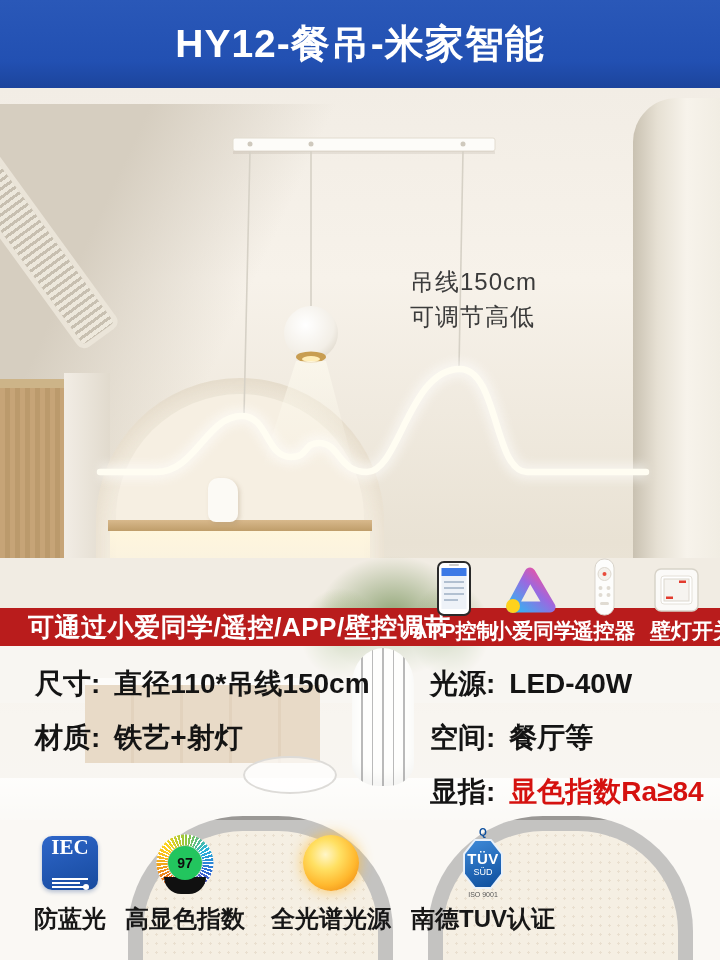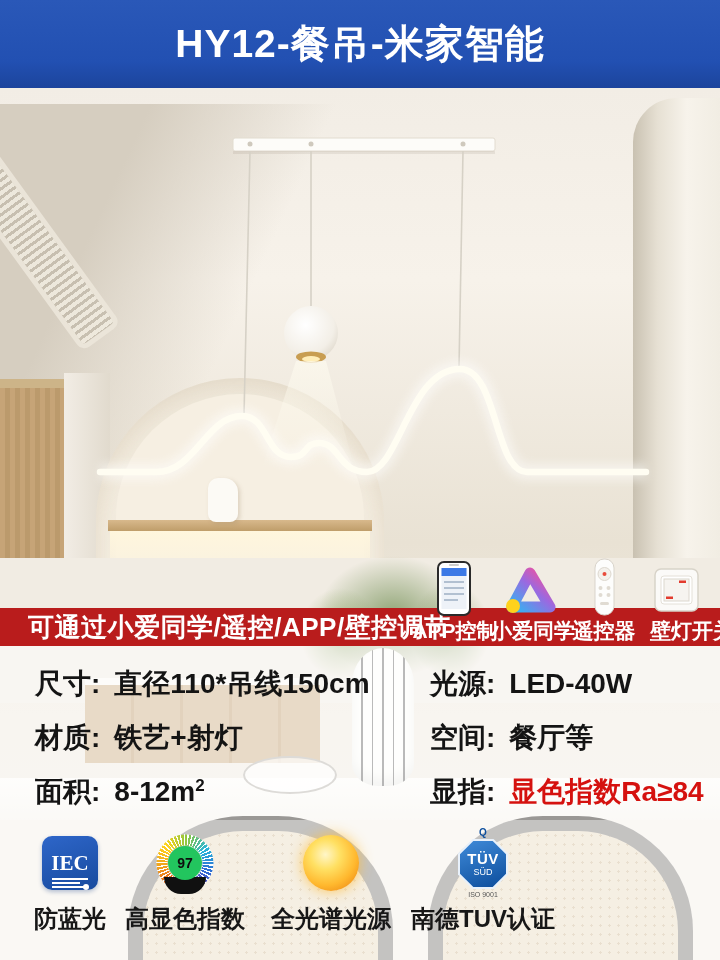--- a/index.html
+++ b/index.html
@@ -95,21 +95,21 @@
   .cert-overlay{position:absolute;left:0;top:820px;width:720px;height:140px;
     background:rgba(255,255,255,.72);z-index:15;}
   .cert{position:absolute;top:832px;transform:translateX(-50%);z-index:25;
     display:flex;flex-direction:column;align-items:center;}
   .c1{left:70px;} .c2{left:185px;} .c3{left:331px;} .c4{left:483px;} .c5{left:644px;}
   .cert-label{margin-top:9px;font-size:24px;font-weight:bold;color:#171717;white-space:nowrap;}
   .icon-zone{height:62px;display:flex;align-items:center;justify-content:center;}
 
   .iec-badge{width:56px;height:54px;border-radius:10px;
     background:linear-gradient(160deg,#2e66c9,#174a9e);
-    display:flex;flex-direction:column;align-items:center;justify-content:flex-end;
+    display:flex;flex-direction:column;align-items:center;justify-content:space-between;
     box-shadow:0 2px 4px rgba(20,60,130,.3);}
   .iec-text{color:#fff;font-size:21px;font-weight:bold;font-family:"Liberation Serif",serif;
     line-height:22px;}
   .iec-lines{position:relative;width:36px;margin-top:2px;}
   .iec-lines i{display:block;height:2px;background:#fff;margin:2px 0;}
   .iec-lines .short{width:28px;}
   .iec-dot{position:absolute;right:-1px;bottom:0;width:6px;height:6px;border-radius:50%;background:#fff;}
 
   .cri{position:relative;width:58px;height:58px;}
   .cri-ring,.cri-ticks{position:absolute;inset:0;border-radius:50%;}
@@ -124,21 +124,21 @@
   .cri-center{position:absolute;inset:12px;border-radius:50%;background:#22c55e;
     display:flex;align-items:center;justify-content:center;
     font-size:14px;font-weight:bold;color:#0d0d0d;}
 
   .sun{width:56px;height:56px;border-radius:50%;
     background:radial-gradient(circle at 40% 35%,#fff6c8 0%,#ffe063 30%,#ffb82e 62%,#f59d1f 78%,rgba(245,157,31,0) 82%);
     box-shadow:0 0 14px rgba(255,190,60,.85);}
 
   .tuv{display:flex;flex-direction:column;align-items:center;line-height:1;}
   .tuv-q{font-size:10px;font-weight:bold;color:#0d4f9e;margin-bottom:1px;}
-  .tuv-oct{position:relative;width:50px;height:50px;
+  .tuv-oct{position:relative;width:40px;height:50px;
     clip-path:polygon(29% 0,71% 0,100% 29%,100% 71%,71% 100%,29% 100%,0 71%,0 29%);
     background:#e8f1fb;}
   .tuv-oct-in{position:absolute;inset:2px;
     clip-path:polygon(29% 0,71% 0,100% 29%,100% 71%,71% 100%,29% 100%,0 71%,0 29%);
     background:linear-gradient(160deg,#3f8ad8,#0c4d9c);
     display:flex;flex-direction:column;align-items:center;justify-content:center;color:#fff;}
   .tuv-l1{font-size:15px;font-weight:bold;letter-spacing:.5px;}
   .tuv-l2{font-size:9px;margin-top:2px;}
   .tuv-sub{font-size:7px;color:#555;margin-top:2px;}
 
@@ -205,20 +205,24 @@
       <path d="M311 63 L311 218" stroke="#d6d1c6" stroke-width="1.6" fill="none"></path>
       <path d="M463 63 L459 279" stroke="#d6d1c6" stroke-width="1.6" fill="none"></path>
       <circle cx="311" cy="245" r="27" fill="url(#sg)"></circle>
       <ellipse cx="311" cy="269" rx="15" ry="5.5" fill="#c89d51"></ellipse>
       <ellipse cx="311" cy="271" rx="9" ry="3" fill="#ffedb8"></ellipse>
       <path d="M296 273 L326 273 L355 383 L261 383 Z" fill="url(#cg)"></path>
       <path d="M100 384 H156 C196 384 206 328 242 328 C268 328 266 369 291 369 C309 369 303 355 319 355 C340 355 338 384 367 384 C399 384 409 281 460 281 C498 281 494 384 527 384 H646" fill="none" stroke="#ffffff" stroke-width="16" opacity="0.5" filter="url(#blur6)"></path>
       <path d="M100 384 H156 C196 384 206 328 242 328 C268 328 266 369 291 369 C309 369 303 355 319 355 C340 355 338 384 367 384 C399 384 409 281 460 281 C498 281 494 384 527 384 H646" fill="none" stroke="#fffdf2" stroke-width="6.5" stroke-linecap="round"></path>
     </svg>
 
+    <div class="ph-note">
+      <div>吊线150cm</div>
+      <div>可调节高低</div>
+    </div>
   </div>
 
   <div class="strip">
     <div class="strip-headline">可通过小爱同学/遥控/APP/壁控调节</div>
   </div>
   <div class="strip-label lab-app">APP控制</div>
   <div class="strip-label lab-xiaoai">小爱同学</div>
   <div class="strip-label lab-remote">遥控器</div>
   <div class="strip-label lab-switch">壁灯开关</div>
 
@@ -271,23 +275,20 @@
     <span>尺寸:</span><span class="val">直径110*吊线150cm</span>
   </div>
   <div class="spec-row r1 colR">
     <span>光源:</span><span class="val">LED-40W</span>
   </div>
   <div class="spec-row r2 colR">
     <span>空间:</span><span class="val">餐厅等</span>
   </div>
   <div class="spec-row r2 colL">
     <span>材质:</span><span class="val">铁艺+射灯</span>
-  </div>
-  <div class="spec-row r3 colL">
-    <span>面积:</span><span class="val">8-12m</span><span class="sup">2</span>
   </div>
   <div class="spec-row r3 colR">
     <span>显指:</span><span class="val val-red">显色指数Ra≥84</span>
   </div>
 
   <div class="cert-overlay"></div>
 
   <div class="cert c1">
     <div class="icon-zone">
       <div class="iec-badge">

